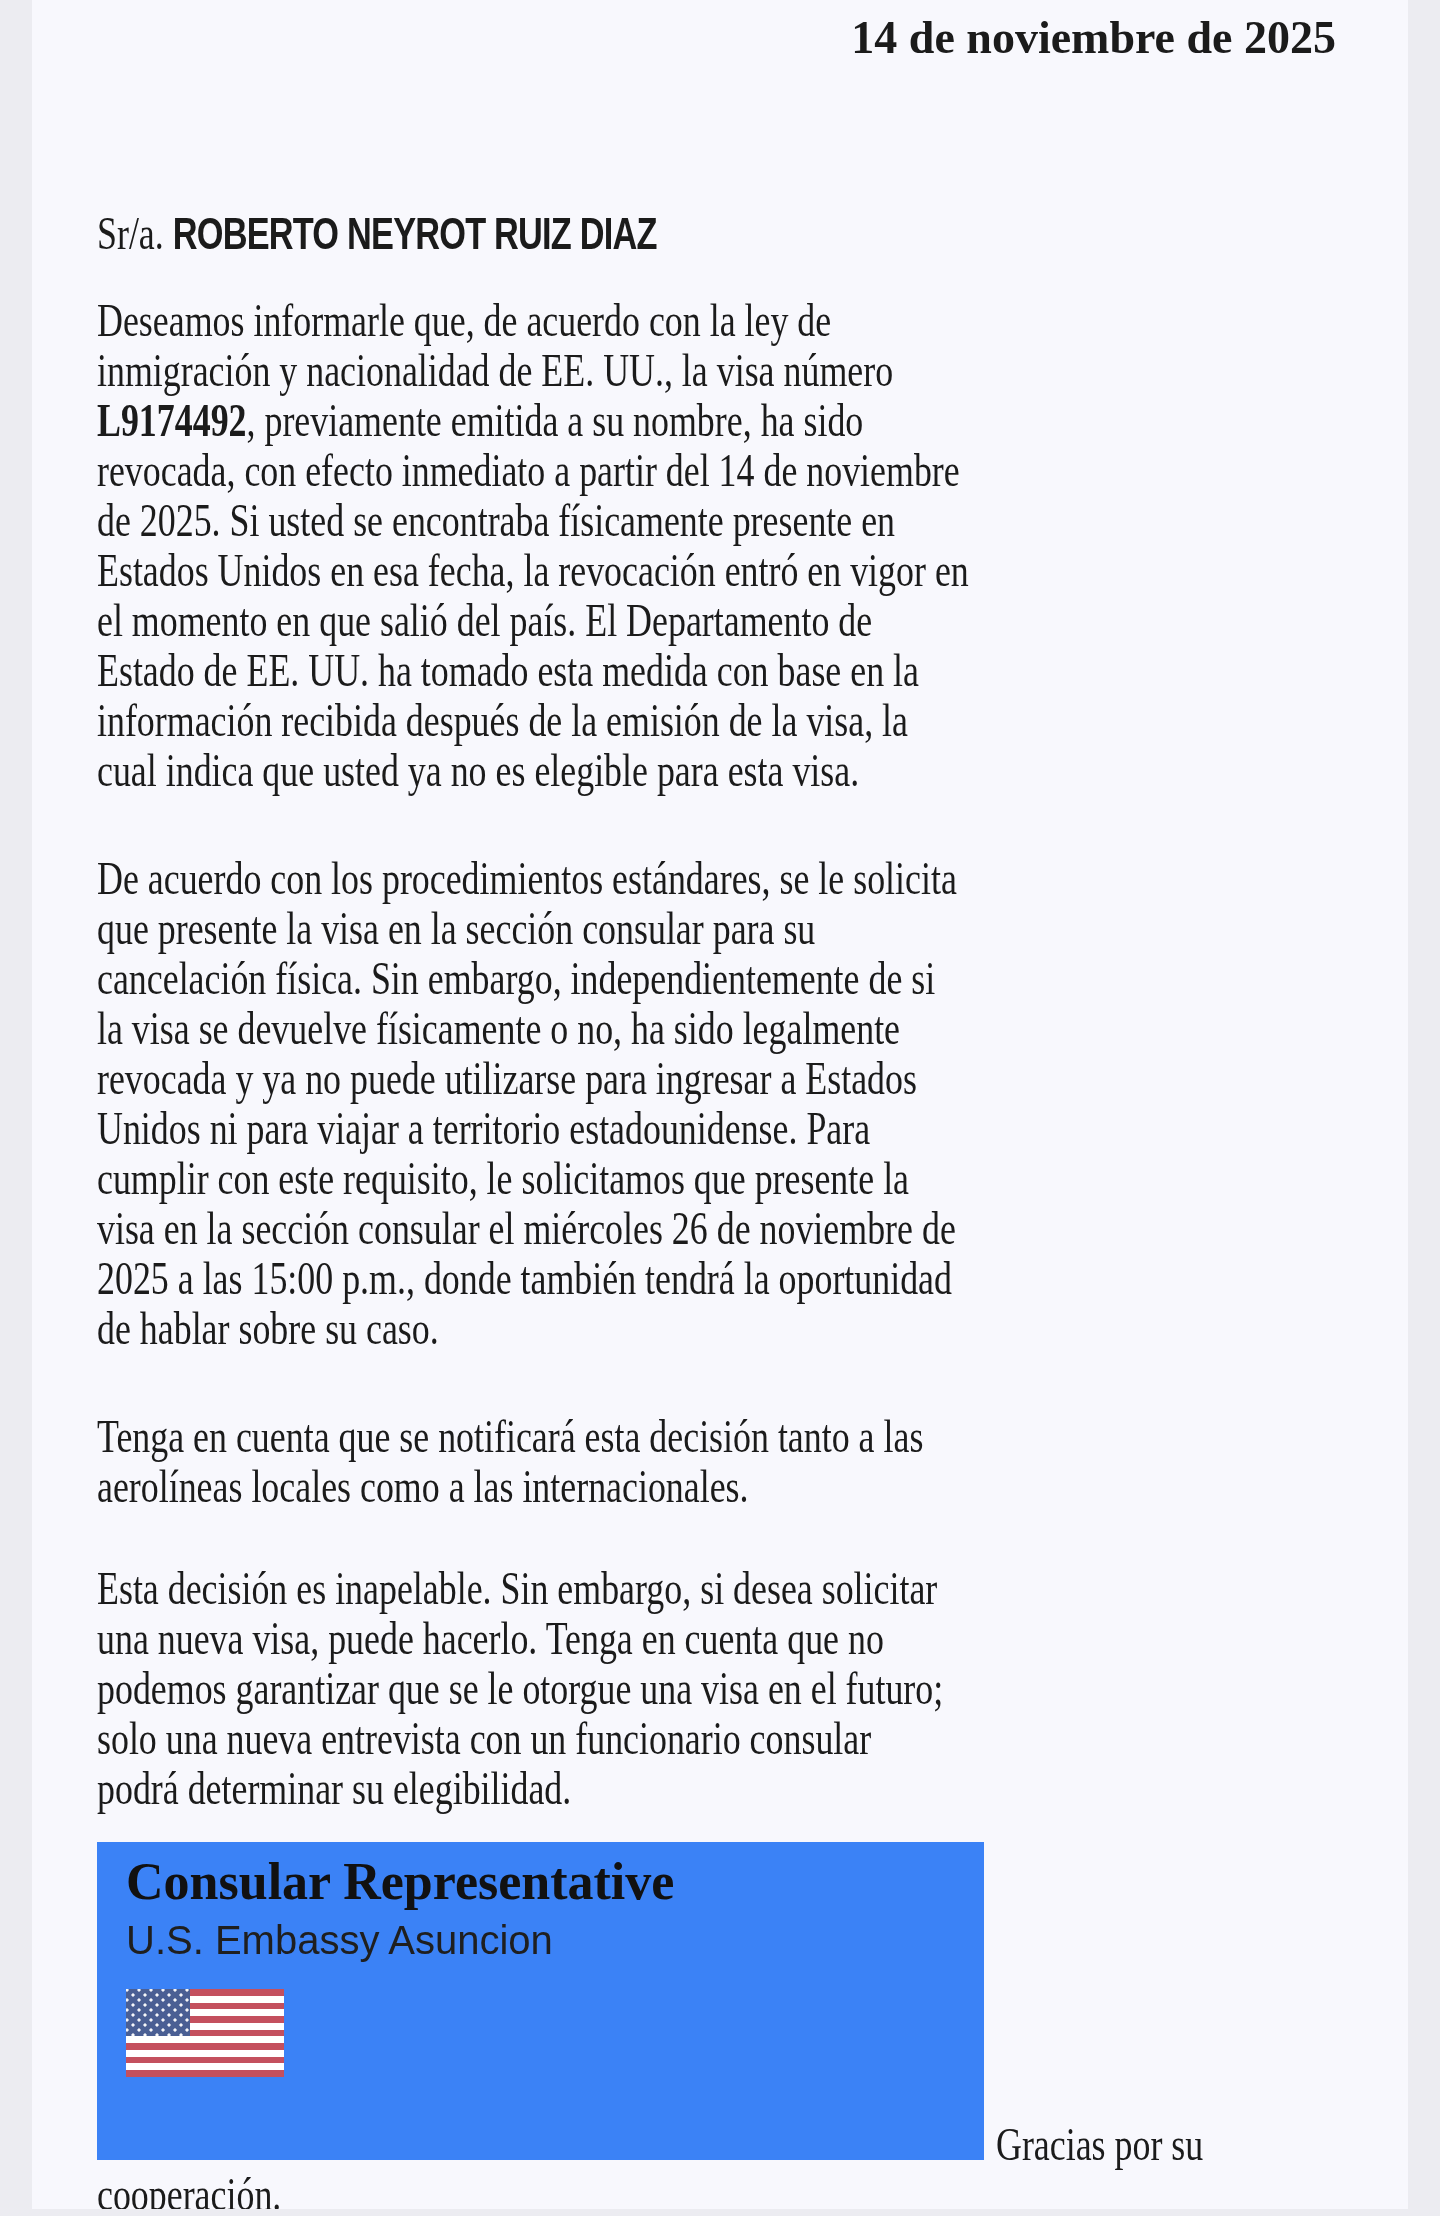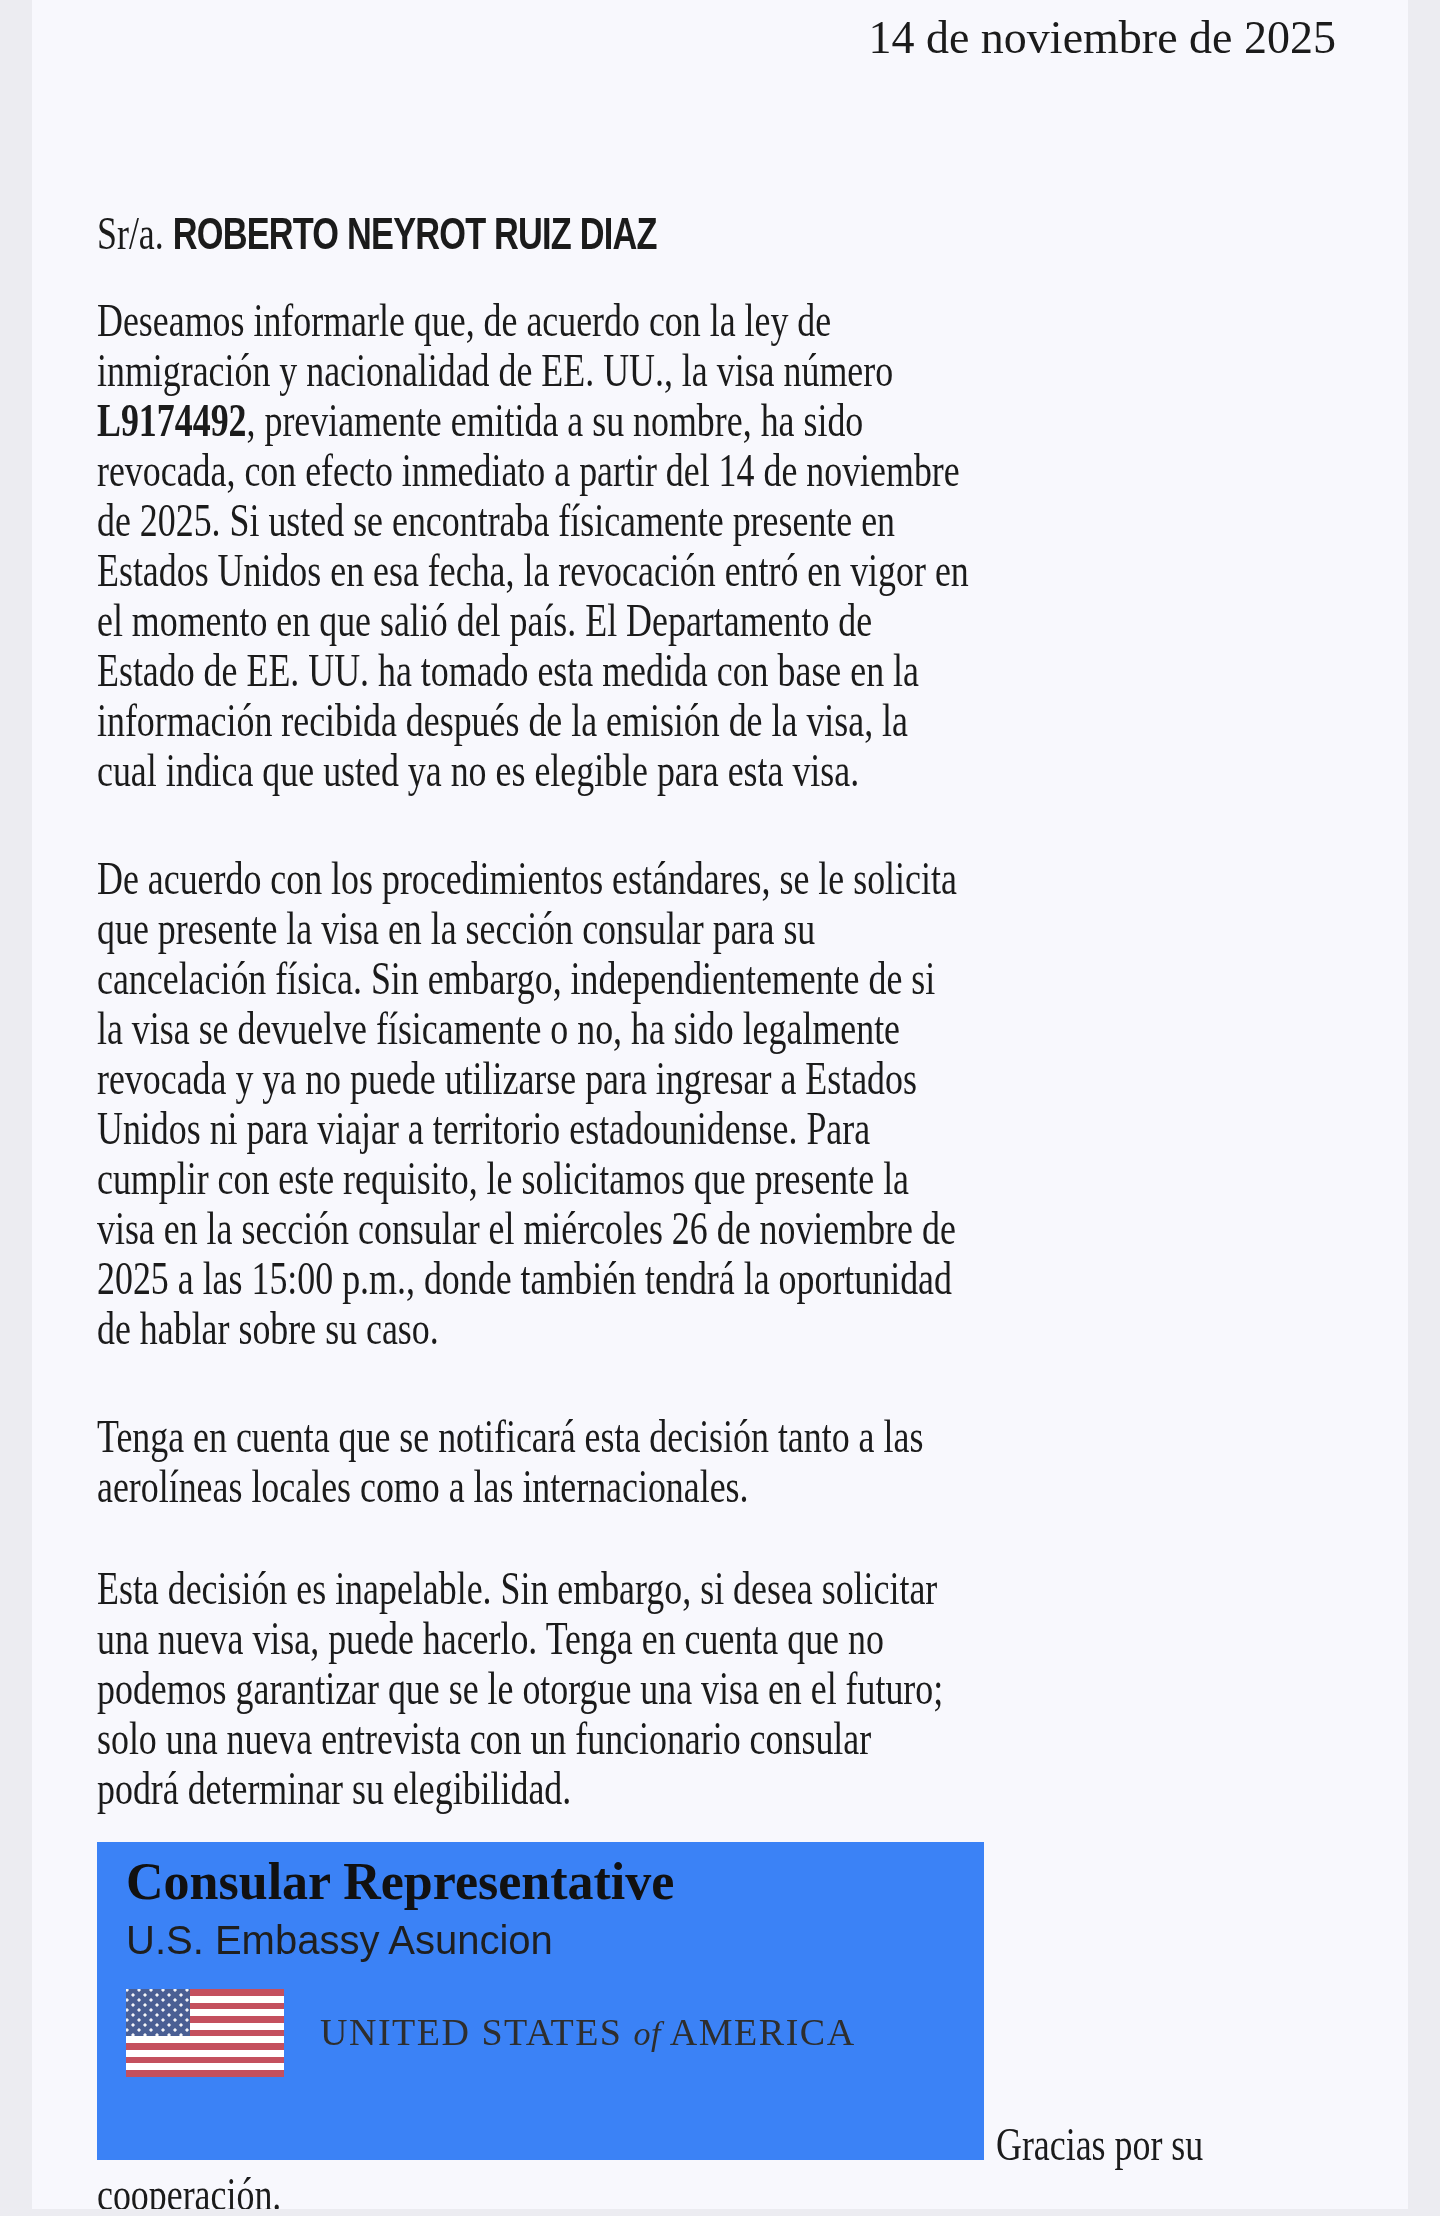--- a/index.html
+++ b/index.html
@@ -16,20 +16,21 @@
     width:1376px; height:2209px;
     background:#f8f8fd;
     overflow:hidden;
   }
   .inner { padding:12px 72px 0 65px; }
 
   .date-line {
     text-align:right;
     font-size:46px; line-height:52px;
     white-space:nowrap;
+    font-weight:bold;
   }
 
   .salutation {
     margin-top:144px;
     font-size:46px; line-height:52px;
     white-space:nowrap;
     transform:scaleX(0.78); transform-origin:0 0;
   }
   .salutation .recipient {
     font-family:"Liberation Sans", sans-serif;
@@ -155,17 +156,16 @@
     <div class="para p4">Esta decisión es inapelable. Sin embargo, si desea solicitar
 una nueva visa, puede hacerlo. Tenga en cuenta que no
 podemos garantizar que se le otorgue una visa en el futuro;
 solo una nueva entrevista con un funcionario consular
 podrá determinar su elegibilidad.</div>
 
     <div class="closing-para"><span class="sig-card"><span class="sig-title" style="display:block">Consular Representative</span><span class="sig-line" style="display:block">U.S. Embassy Asuncion</span><span class="flag-row">
             <span class="flag">
               <span class="canton"></span>
             </span>
-            <span class="country-wordmark"><span>UNITED STATES </span><span class="of">of</span><span> AMERICA</span></span>
           </span></span> <span class="condensed-inline">Gracias por su</span><div class="wrap-line">cooperación.</div></div>
 
   </div>
 </div>
 
 </body></html>

